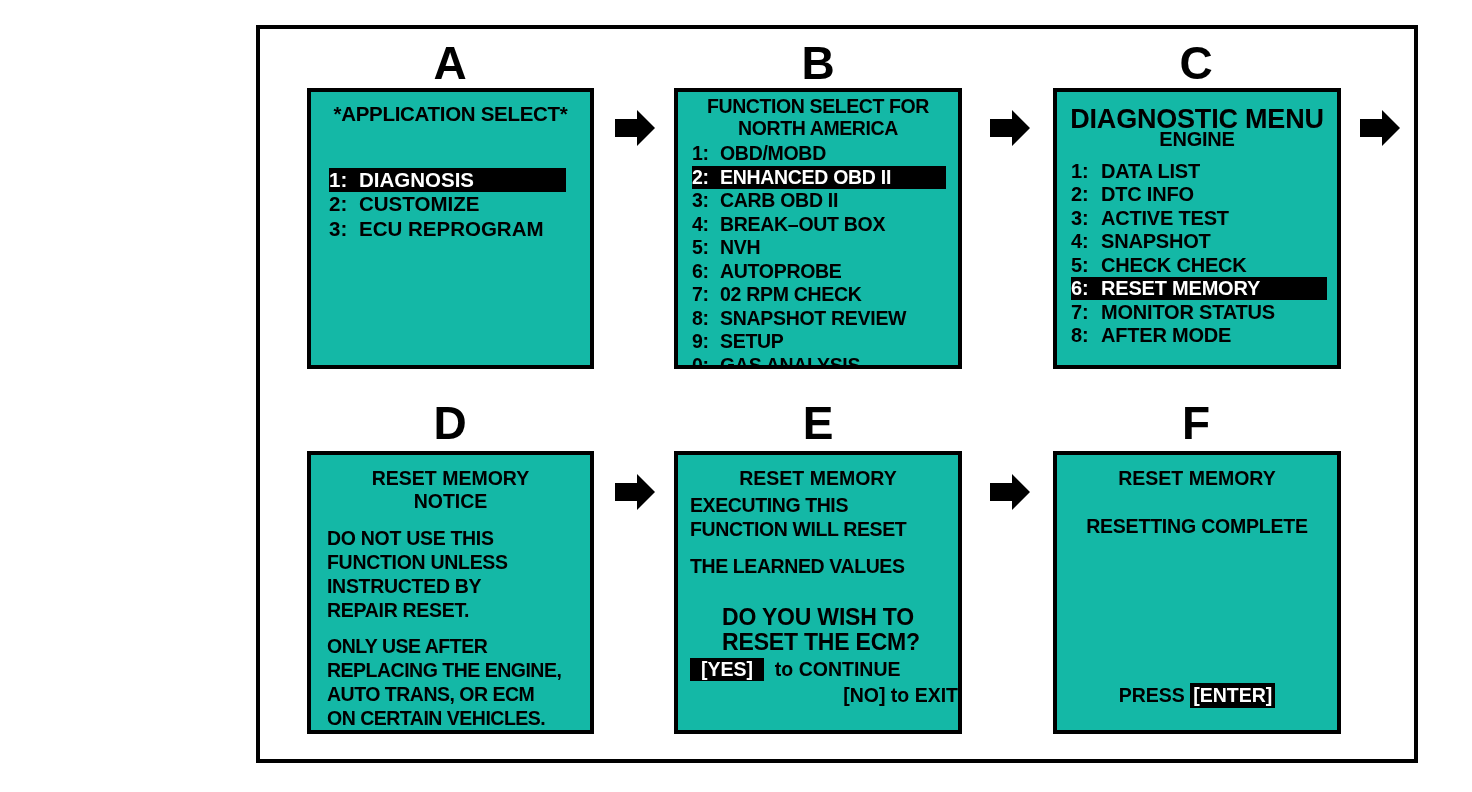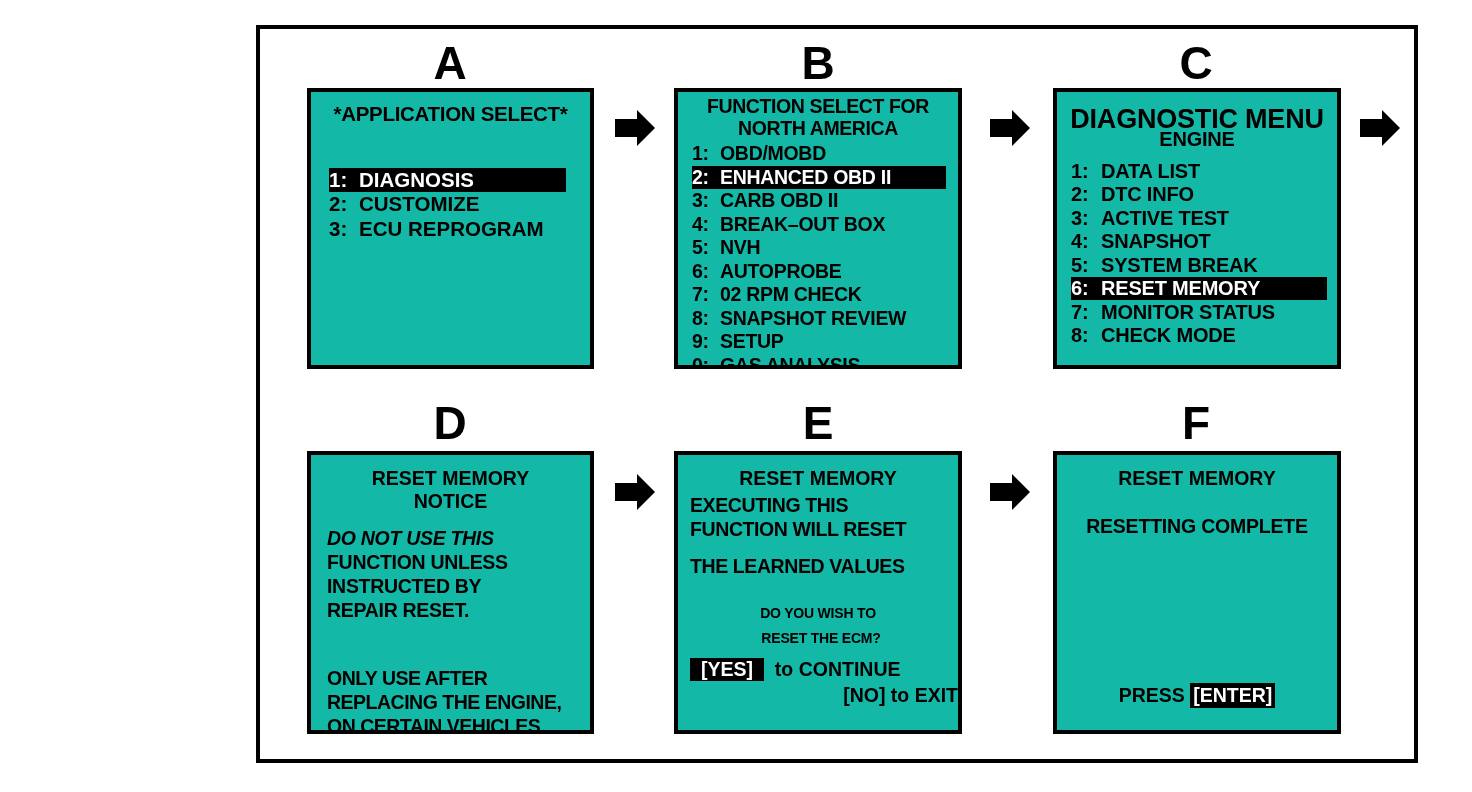--- a/index.html
+++ b/index.html
@@ -210,82 +210,82 @@
         <div class="menu-row" style="height:23.5px; align-items:center;">
           <span class="idx" style="width:30px;">3:</span>
           <span class="lbl">ACTIVE TEST</span>
         </div>
         <div class="menu-row" style="height:23.5px; align-items:center;">
           <span class="idx" style="width:30px;">4:</span>
           <span class="lbl">SNAPSHOT</span>
         </div>
         <div class="menu-row" style="height:23.5px; align-items:center;">
           <span class="idx" style="width:30px;">5:</span>
-          <span class="lbl">SYSTEM BREAK</span>
+          <span class="lbl">CHECK CHECK</span>
         </div>
         <div class="menu-row hl-row" style="height:23.5px; width:256px; align-items:center;">
           <span class="idx" style="width:30px;">6:</span>
           <span class="lbl">RESET MEMORY</span>
         </div>
         <div class="menu-row" style="height:23.5px; align-items:center;">
           <span class="idx" style="width:30px;">7:</span>
           <span class="lbl">MONITOR STATUS</span>
         </div>
         <div class="menu-row" style="height:23.5px; align-items:center;">
           <span class="idx" style="width:30px;">8:</span>
-          <span class="lbl">CHECK MODE</span>
+          <span class="lbl">AFTER MODE</span>
         </div>
       </div>
     </div>
   </div>
 
   <div class="arrow" style="left:1358px; top:106px;">
     <svg viewBox="0 0 44 44" xmlns="http://www.w3.org/2000/svg">
       <polygon points="2,13 24,13 24,4 42,22 24,40 24,31 2,31" fill="#000"></polygon>
     </svg>
   </div>
 
   <div class="screen" style="left:307px; top:451px; width:287px; height:283px;">
     <div class="screen-inner">
       <div class="ln center" style="position:absolute; left:0; right:0; top:14px; font-size:19.5px;">RESET MEMORY</div>
       <div class="ln center" style="position:absolute; left:0; right:0; top:37px; font-size:19.5px;">NOTICE</div>
 
       <div style="position:absolute; left:16px; top:74px; right:6px; font-size:19.5px; letter-spacing:-0.3px;">
-        <div class="ln left" style="height:24px;font-style:italic;">DO NOT USE THIS</div>
+        <div class="ln left" style="height:24px;">DO NOT USE THIS</div>
         <div class="ln left" style="height:24px;">FUNCTION UNLESS</div>
         <div class="ln left" style="height:24px;">INSTRUCTED BY</div>
         <div class="ln left" style="height:24px;">REPAIR RESET.</div>
       </div>
 
-      <div style="position:absolute; left:16px; top:182px; right:16px; font-size:19.5px; letter-spacing:-0.5px;margin-top:32px;">
+      <div style="position:absolute; left:16px; top:182px; right:16px; font-size:19.5px; letter-spacing:-0.5px;">
         <div class="ln left" style="height:24px;">ONLY USE AFTER</div>
         <div class="ln left" style="height:24px;">REPLACING THE ENGINE,</div>
+        <div class="ln left" style="height:24px;">AUTO TRANS, OR ECM</div>
         <div class="ln left" style="height:24px;">ON CERTAIN VEHICLES.</div>
-        <div class="ln left" style="height:24px;">AUTO TRANS, OR ECM</div>
       </div>
     </div>
   </div>
 
   <div class="arrow" style="left:613px; top:470px;">
     <svg viewBox="0 0 44 44" xmlns="http://www.w3.org/2000/svg">
       <polygon points="2,13 24,13 24,4 42,22 24,40 24,31 2,31" fill="#000"></polygon>
     </svg>
   </div>
 
   <div class="screen" style="left:674px; top:451px; width:288px; height:283px;">
     <div class="screen-inner">
       <div class="ln center" style="position:absolute; left:0; right:0; top:14px; font-size:19.5px;">RESET MEMORY</div>
 
       <div style="position:absolute; left:12px; top:41px; right:4px; font-size:19.5px; letter-spacing:-0.4px;">
         <div class="ln left" style="height:24px;">EXECUTING THIS</div>
         <div class="ln left" style="height:24px;">FUNCTION WILL RESET</div>
         <div class="ln left" style="height:24px;margin-top:13px;">THE LEARNED VALUES</div>
       </div>
 
-      <div style="position:absolute; left:0; right:0; top:151px; font-size:14px; letter-spacing:-0.2px;">
+      <div style="position:absolute; left:0; right:0; top:151px; font-size:23px; letter-spacing:-0.2px;">
         <div class="ln center" style="height:25px;">DO YOU WISH TO</div>
         <div class="ln center" style="height:25px;margin-left:6px;">RESET THE ECM?</div>
       </div>
 
       <div style="position:absolute; left:0; right:0; top:201px; font-size:19.5px;">
         <div style="height:26px; white-space:pre; display:flex; align-items:center; justify-content:flex-start; padding-left:12px;">
           <span class="hl" style="width:74px; text-align:center;">[YES]</span><span style="white-space:pre;">  to CONTINUE</span>
         </div>
         <div style="height:26px; white-space:pre; display:flex; align-items:center; justify-content:flex-end;">
           <span>[NO]</span><span style="white-space:pre;"> to EXIT</span>

